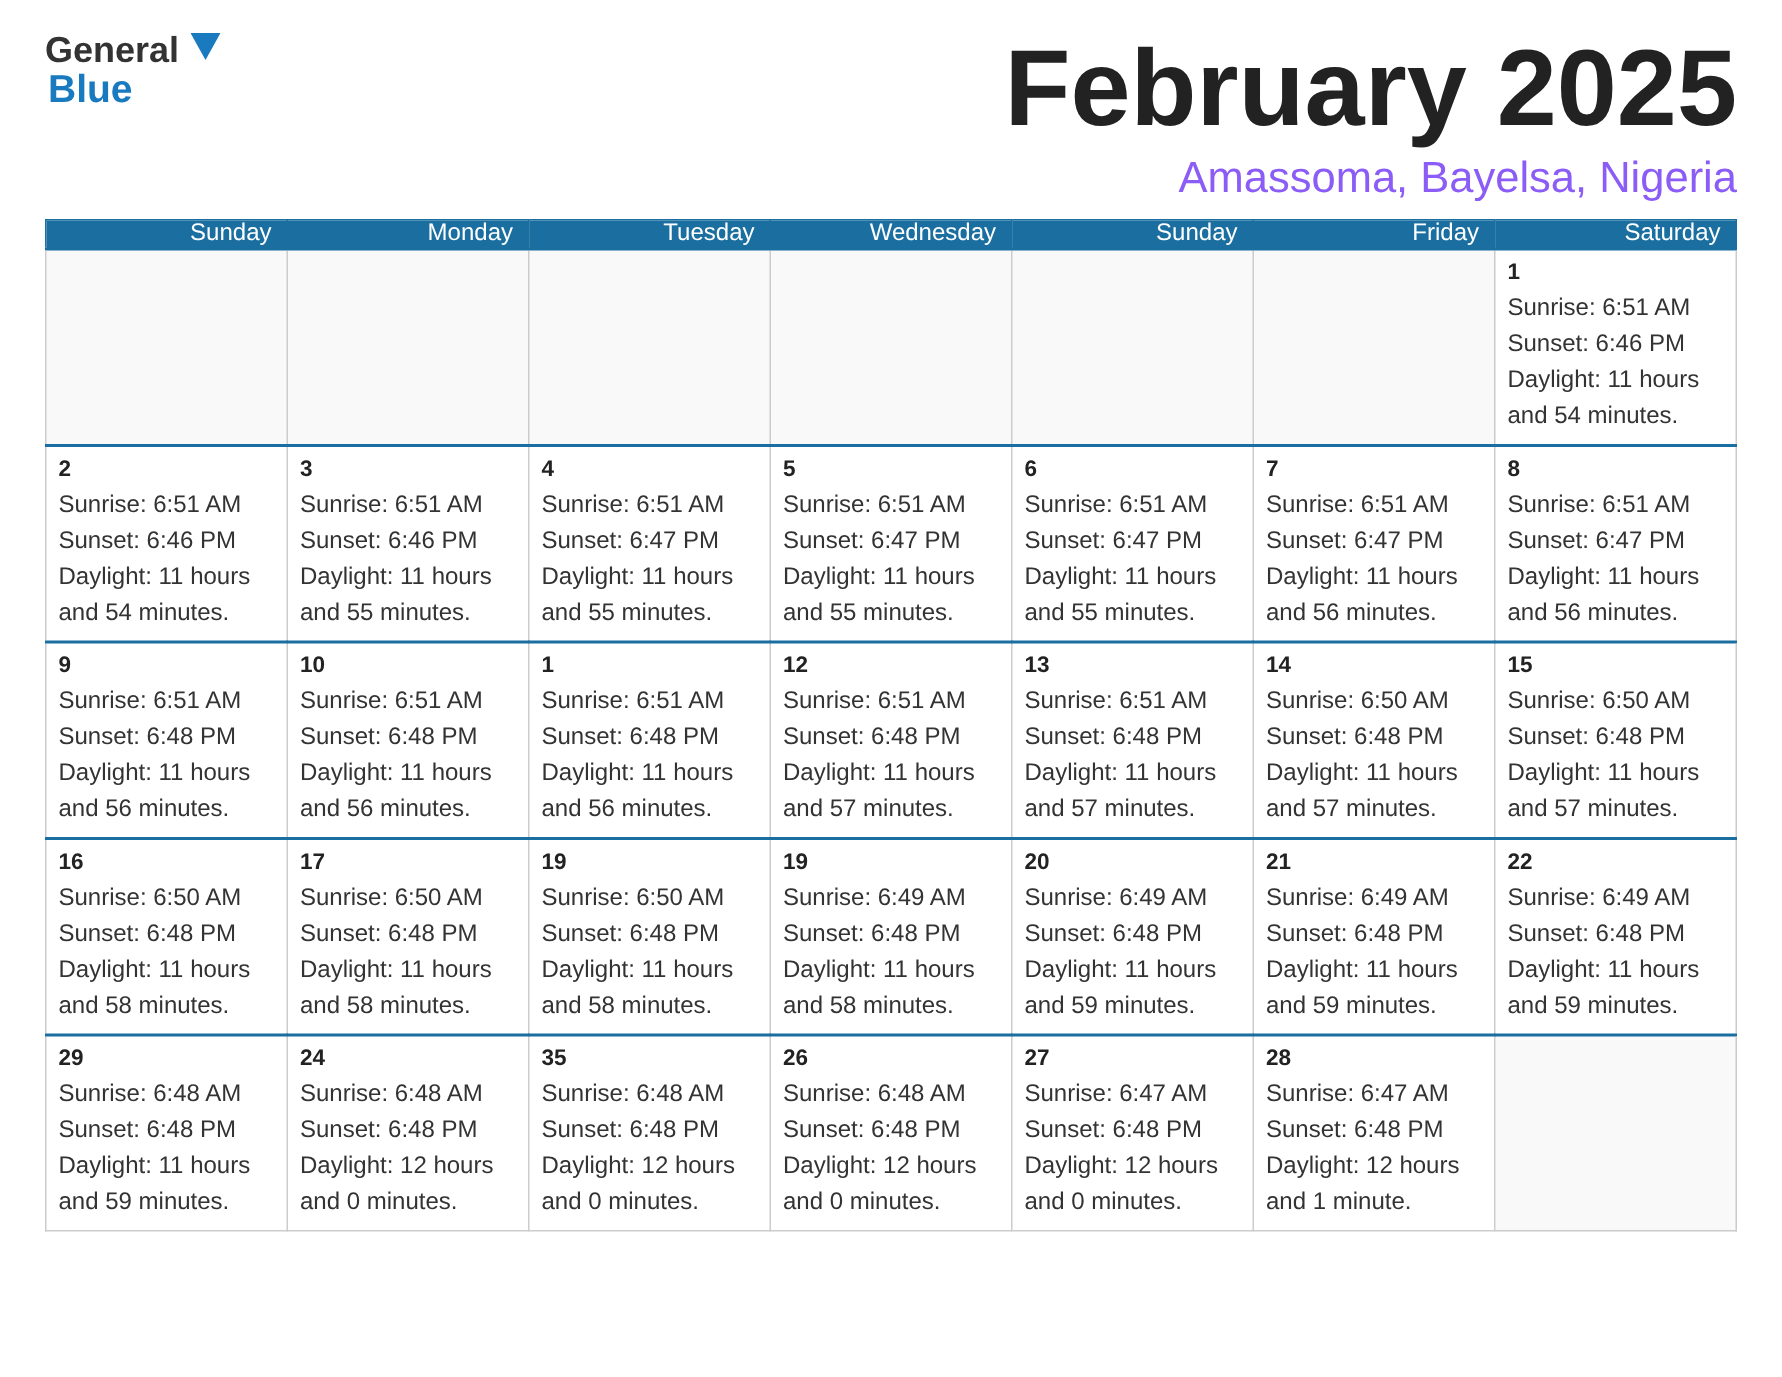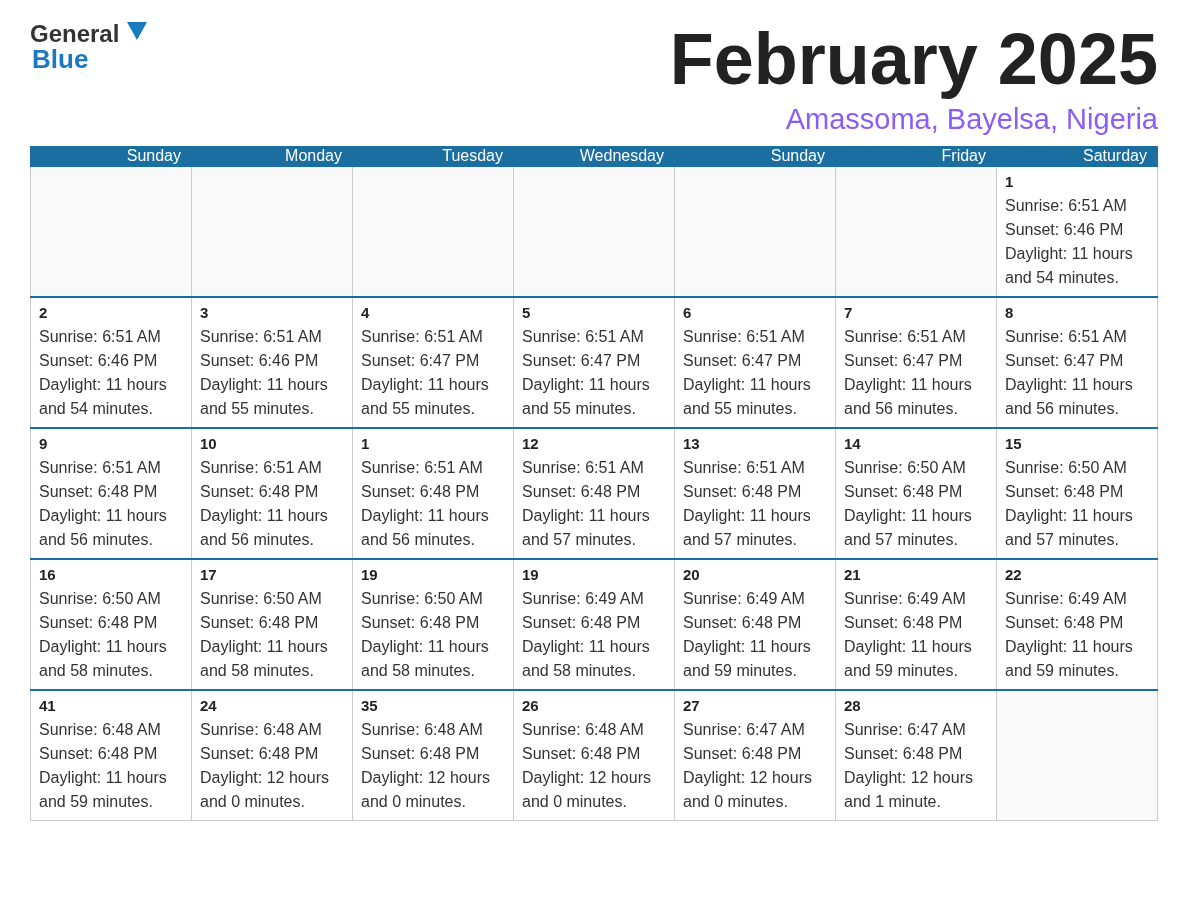--- a/index.html
+++ b/index.html
@@ -289,21 +289,21 @@
         <td>
           <span class="day-number">22</span>
           <div class="day-info" style="white-space: pre-line;">Sunrise: 6:49 AM
 Sunset: 6:48 PM
 Daylight: 11 hours
 and 59 minutes.</div>
         </td>
       </tr>
       <tr>
         <td>
-          <span class="day-number">41</span>
+          <span class="day-number">29</span>
           <div class="day-info" style="white-space: pre-line;">Sunrise: 6:48 AM
 Sunset: 6:48 PM
 Daylight: 11 hours
 and 59 minutes.</div>
         </td>
         <td>
           <span class="day-number">24</span>
           <div class="day-info" style="white-space: pre-line;">Sunrise: 6:48 AM
 Sunset: 6:48 PM
 Daylight: 12 hours

